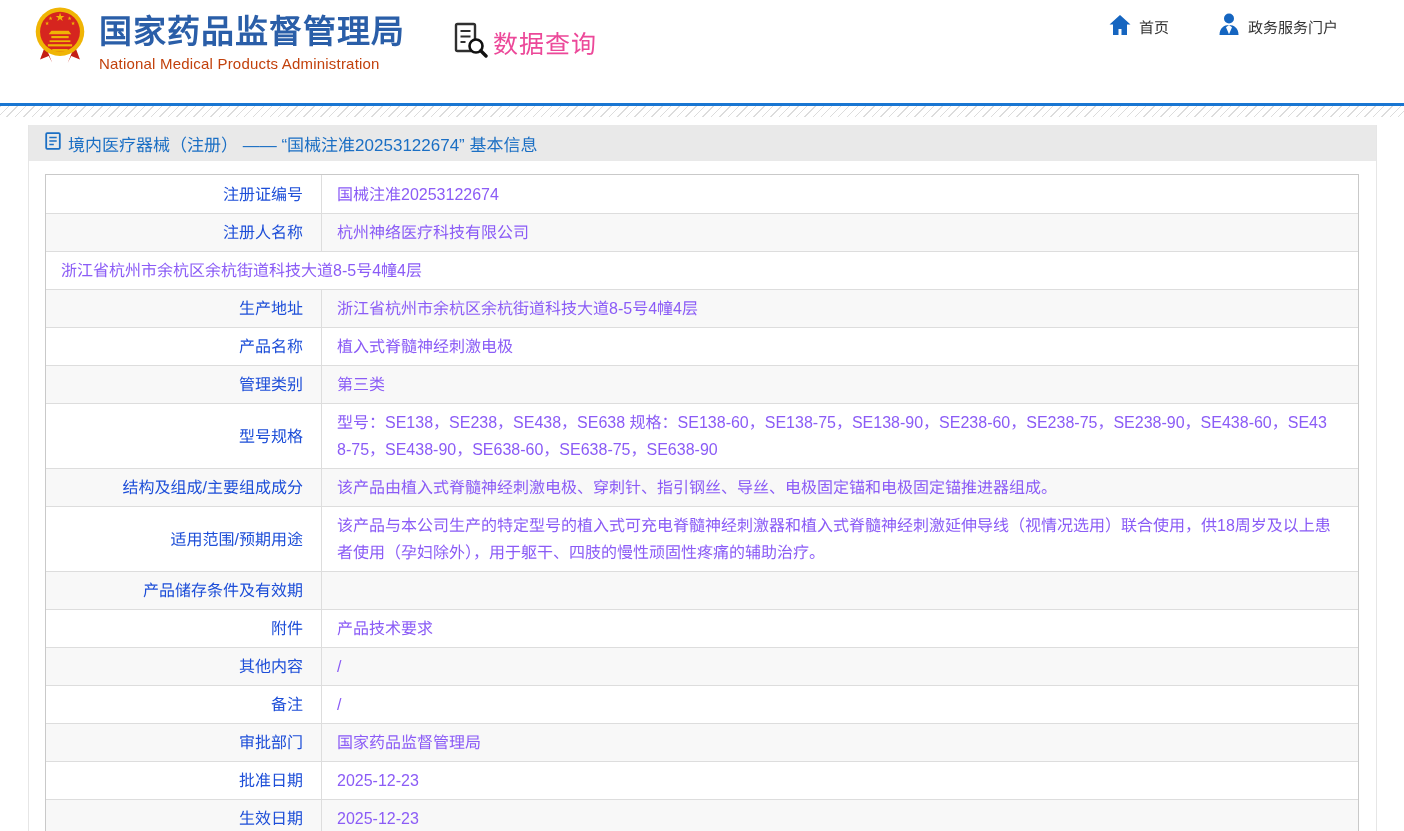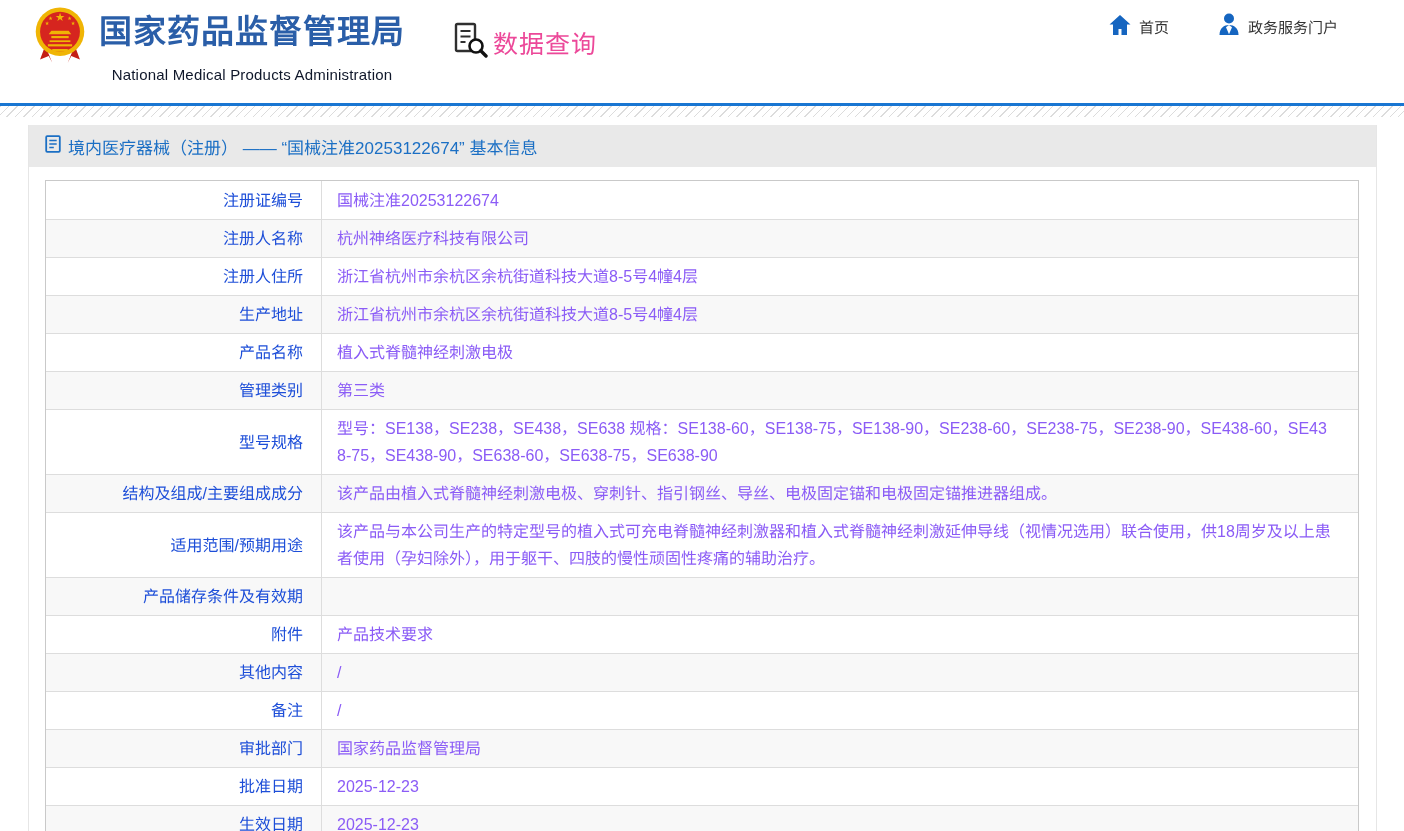--- a/index.html
+++ b/index.html
@@ -4,38 +4,38 @@
 <style>
   * { margin:0; padding:0; box-sizing:border-box; }
   html,body { width:1404px; height:831px; background:#fff; overflow:hidden;
               font-family:"Liberation Sans","DejaVu Sans",sans-serif; }
 
   
   .header { position:relative; height:103px; background:#fff; }
   .logo { position:absolute; left:34px; top:5px; display:flex; align-items:flex-start; }
   .logo-text { margin-left:13px; padding-top:6px; }
   .logo-zh { font-size:33px; font-weight:bold; color:#2a5ea8; letter-spacing:1px; line-height:1.25; }
-  .logo-en { font-size:15px; color:#0f172a; margin-top:14px; letter-spacing:0.2px;text-align:center; }
+  .logo-en { font-size:15px; color:#c2410c; margin-top:3px; letter-spacing:0.2px; }
 
   .dataquery { position:absolute; left:452px; top:21px; display:flex; align-items:center; gap:5px; cursor:pointer; }
   .dataquery-label { font-size:25px; color:#ec4899; letter-spacing:1px; }
 
   .top-nav { position:absolute; top:13px; right:66px; display:flex; gap:48px; }
   .nav-item { display:flex; align-items:center; gap:7px;
               font-size:15px; color:#333; cursor:pointer; }
 
   
   .divider-line { height:3px; background:#1976d2; }
   .divider-stripes { height:11px;
      background:repeating-linear-gradient(135deg,#dcdcdc 0,#dcdcdc 1px,transparent 1px,transparent 6px); }
 
   
   .container { margin:8px 27px 0 28px; border-left:1px solid #e6e6e6; border-right:1px solid #e6e6e6; }
 
-  .section-bar { height:42px; background:#e9e9e9; display:flex; align-items:center;
+  .section-bar { height:36px; background:#e9e9e9; display:flex; align-items:center;
                  padding-left:16px; gap:7px; }
   .section-title { font-size:17px; color:#1b6fc4; }
 
   
   .table-wrap { margin:13px 17px 0 16px; }
   .info-table { border:1px solid #c9c9c9; }
   .info-row { display:flex; min-height:38px; background:#fff; }
   .info-row + .info-row { border-top:1px solid #ddd; }
   .info-row:nth-child(even) { background:#f8f8f8; }
   .cell-label { flex:none; width:276px; display:flex; align-items:center; justify-content:flex-end;
@@ -129,21 +129,20 @@
     <div class="cell-label">注册证编号</div>
     <div class="cell-value">国械注准20253122674</div>
   </div>
 
   <div class="info-row">
     <div class="cell-label">注册人名称</div>
     <div class="cell-value">杭州神络医疗科技有限公司</div>
   </div>
 
   <div class="info-row">
-    <div class="cell-label">注册人住所</div>
     <div class="cell-value">浙江省杭州市余杭区余杭街道科技大道8-5号4幢4层</div>
   </div>
 
   <div class="info-row">
     <div class="cell-label">生产地址</div>
     <div class="cell-value">浙江省杭州市余杭区余杭街道科技大道8-5号4幢4层</div>
   </div>
 
   <div class="info-row">
     <div class="cell-label">产品名称</div>

